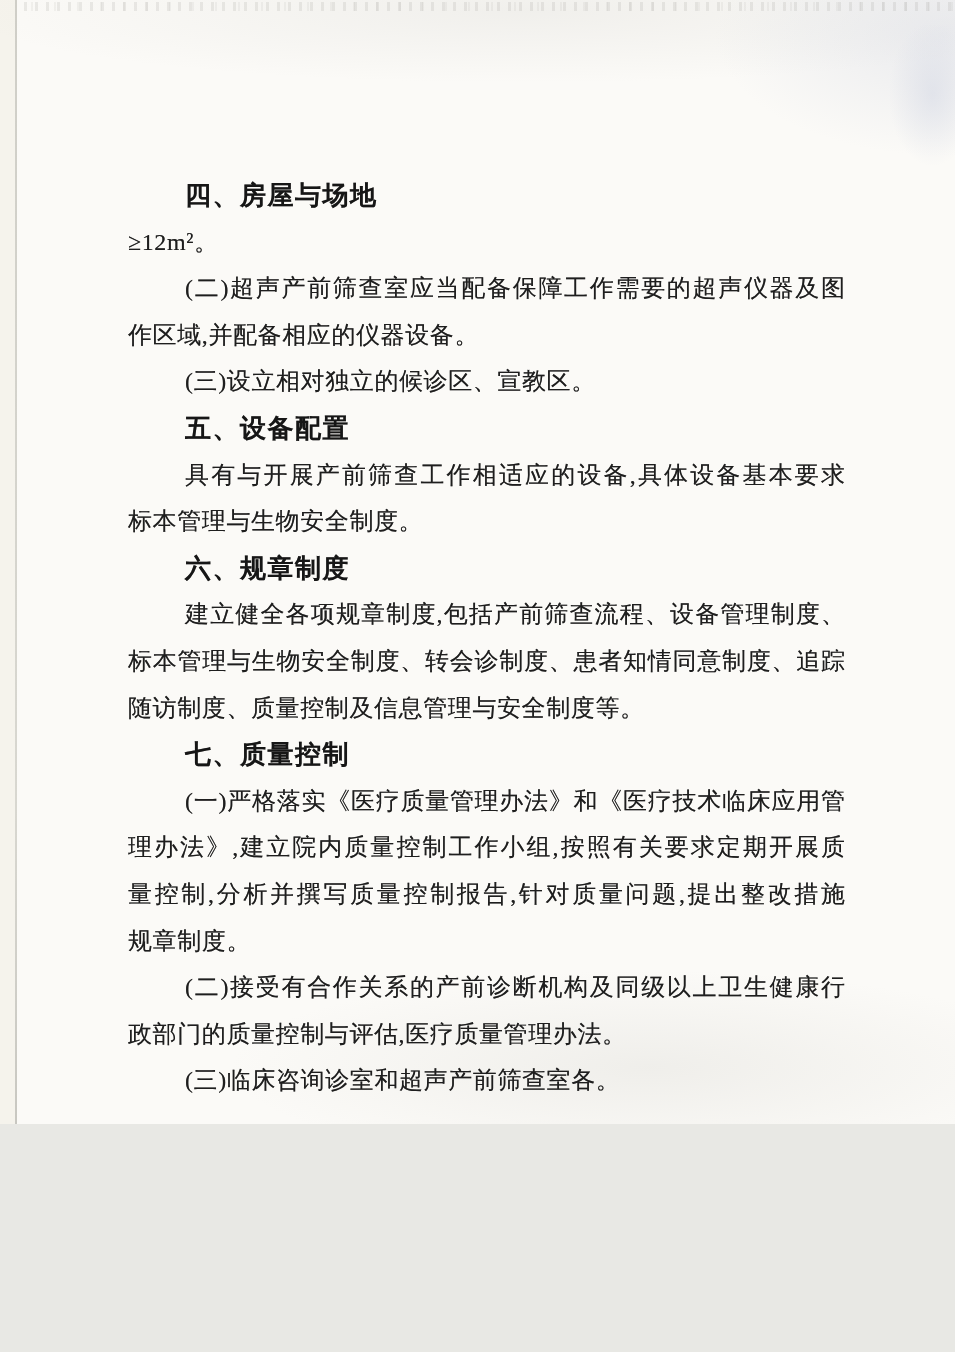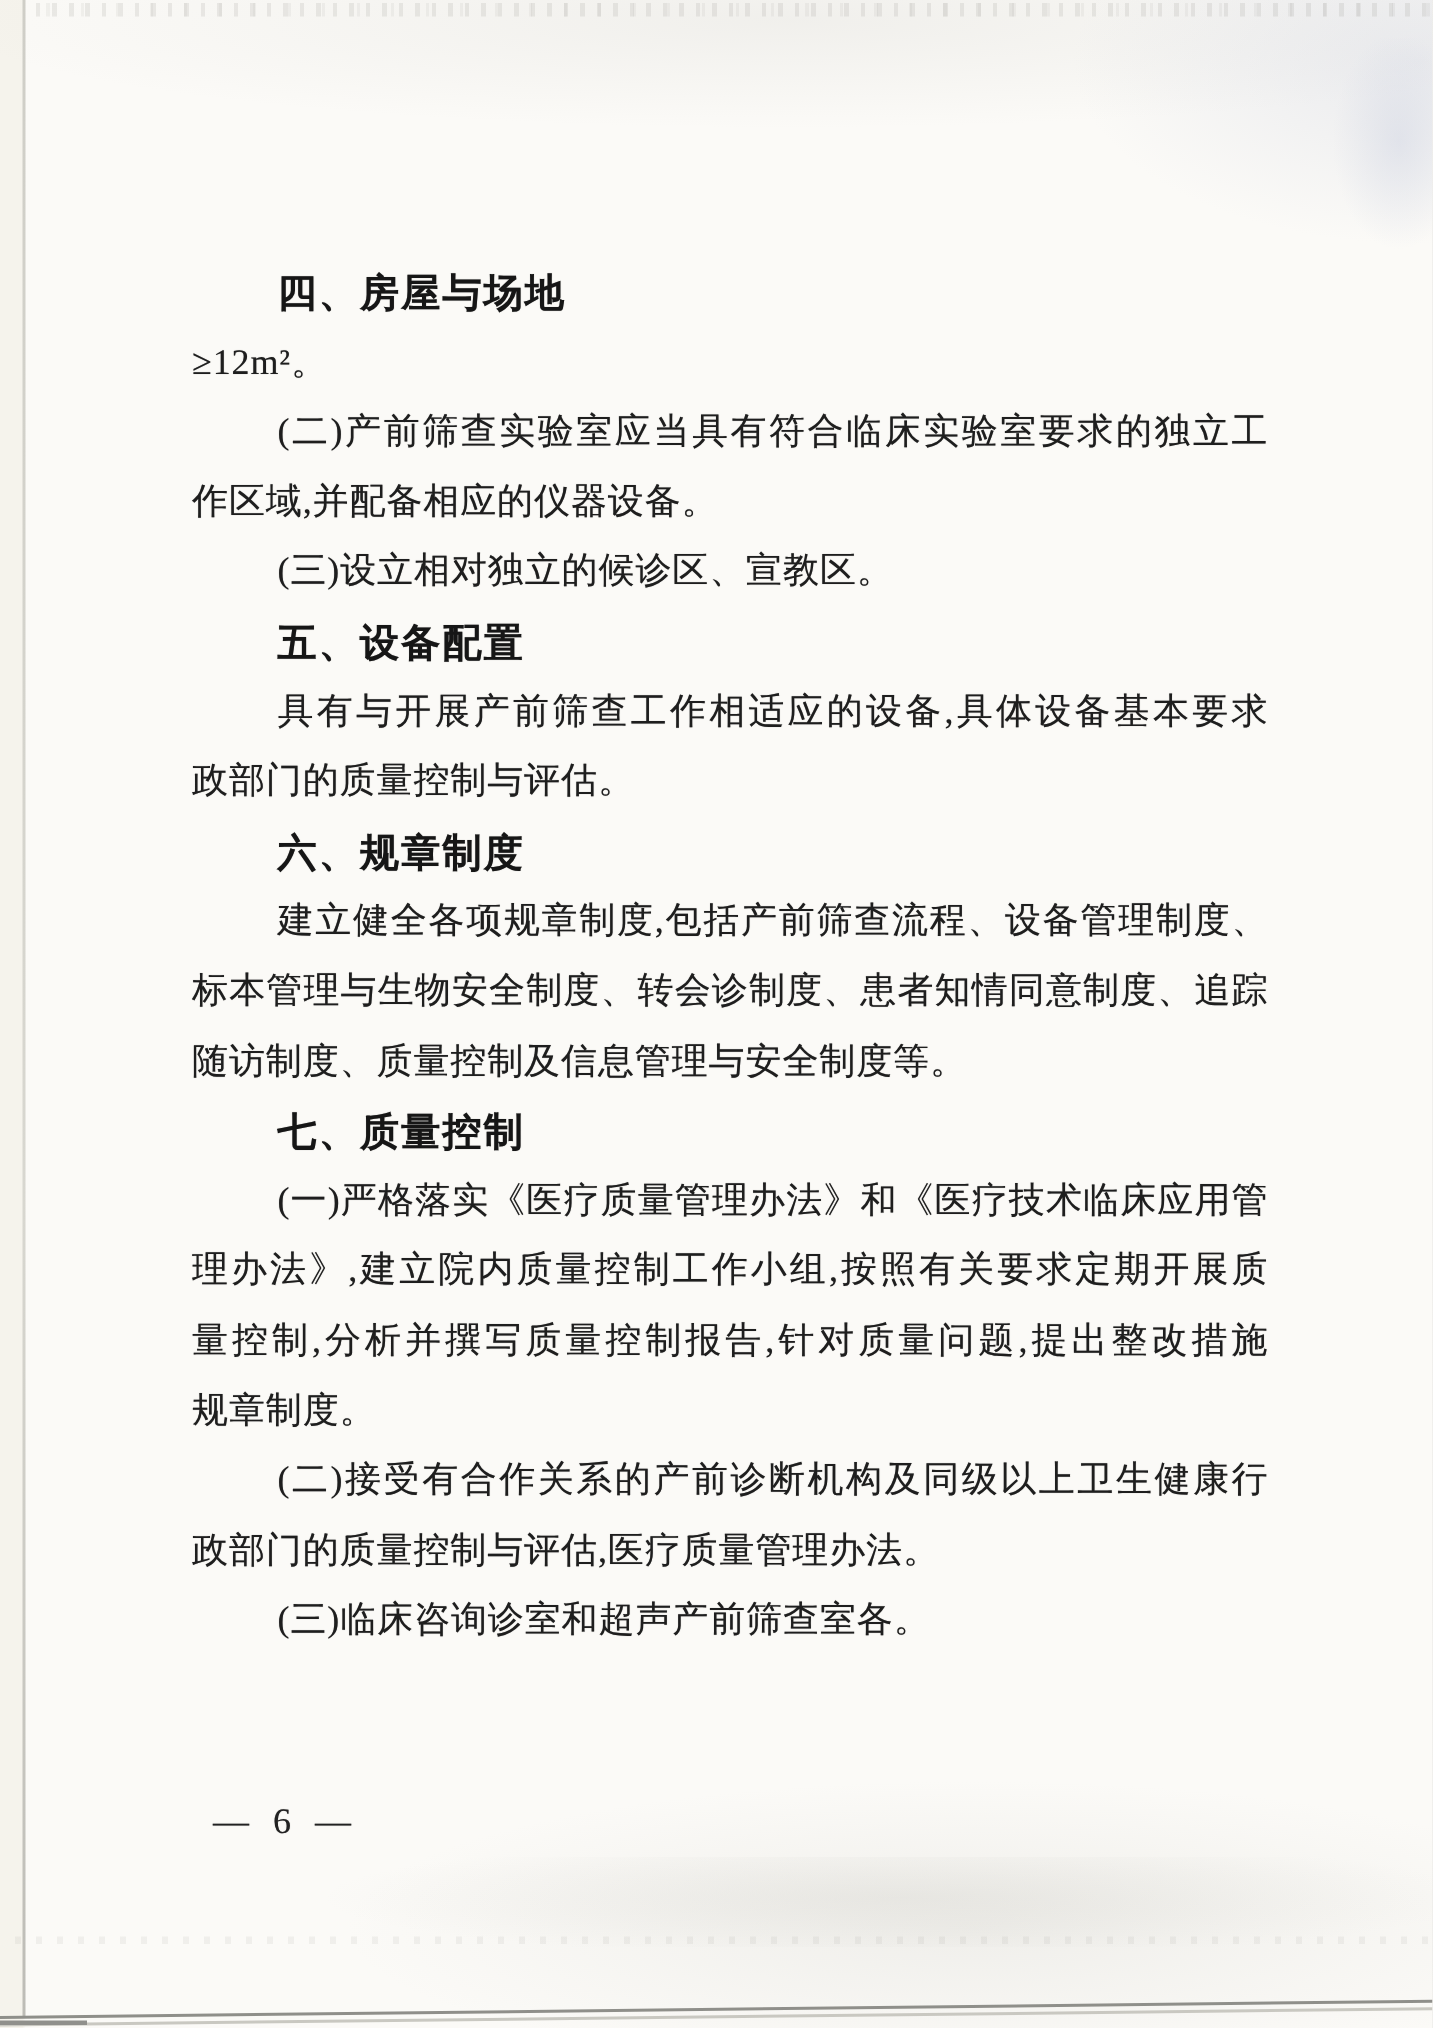--- a/index.html
+++ b/index.html
@@ -1,19 +1,19 @@
 <!DOCTYPE html>
 <html><head>
 <meta charset="utf-8">
 <style>
   html, body { margin: 0; padding: 0; background: #e8e8e4; }
   .page {
     position: relative;
     width: 955px;
-    height: 1352px;
+    height: 1124px;
     overflow: hidden;
     background:
       radial-gradient(ellipse 320px 170px at 99% 3%, rgba(205,209,222,0.38), transparent 72%),
       radial-gradient(ellipse 560px 130px at 68% 95%, rgba(198,197,190,0.22), transparent 75%),
       radial-gradient(ellipse 700px 90px at 55% 1%, rgba(185,184,178,0.16), transparent 80%),
       linear-gradient(90deg, #f5f3ec 0px, #f5f3ec 15px, #fbfaf7 17px),
       linear-gradient(#fbfaf7, #fbfaf7);
     font-family: "Liberation Serif", serif;
   }
   .left-edge-line {
@@ -92,26 +92,26 @@
 <body>
 
 <div class="page">
   <div class="top-noise"></div>
   <div class="top-right-smudge"></div>
   <div class="left-edge-line"></div>
 
   <div class="doc-body">
       <div class="line heading indent">四、房屋与场地</div>
       <div class="line">≥12m²。</div>
-      <div class="line indent fill">(二)产前筛查实验室应当具有符合临床实验室要求的独立工</div>
+      <div class="line indent fill">(二)超声产前筛查室应当配备保障工作需要的超声仪器及图</div>
       <div class="line">作区域,并配备相应的仪器设备。</div>
       <div class="line indent">(三)设立相对独立的候诊区、宣教区。</div>
       <div class="line heading indent">五、设备配置</div>
       <div class="line indent fill">具有与开展产前筛查工作相适应的设备,具体设备基本要求</div>
-      <div class="line">政部门的质量控制与评估。</div>
+      <div class="line">标本管理与生物安全制度。</div>
       <div class="line heading indent">六、规章制度</div>
       <div class="line indent fill">建立健全各项规章制度,包括产前筛查流程、设备管理制度、</div>
       <div class="line fill">标本管理与生物安全制度、转会诊制度、患者知情同意制度、追踪</div>
       <div class="line">随访制度、质量控制及信息管理与安全制度等。</div>
       <div class="line heading indent">七、质量控制</div>
       <div class="line indent fill">(一)严格落实《医疗质量管理办法》和《医疗技术临床应用管</div>
       <div class="line fill">理办法》,建立院内质量控制工作小组,按照有关要求定期开展质</div>
       <div class="line fill">量控制,分析并撰写质量控制报告,针对质量问题,提出整改措施</div>
       <div class="line">规章制度。</div>
       <div class="line indent fill">(二)接受有合作关系的产前诊断机构及同级以上卫生健康行</div>

